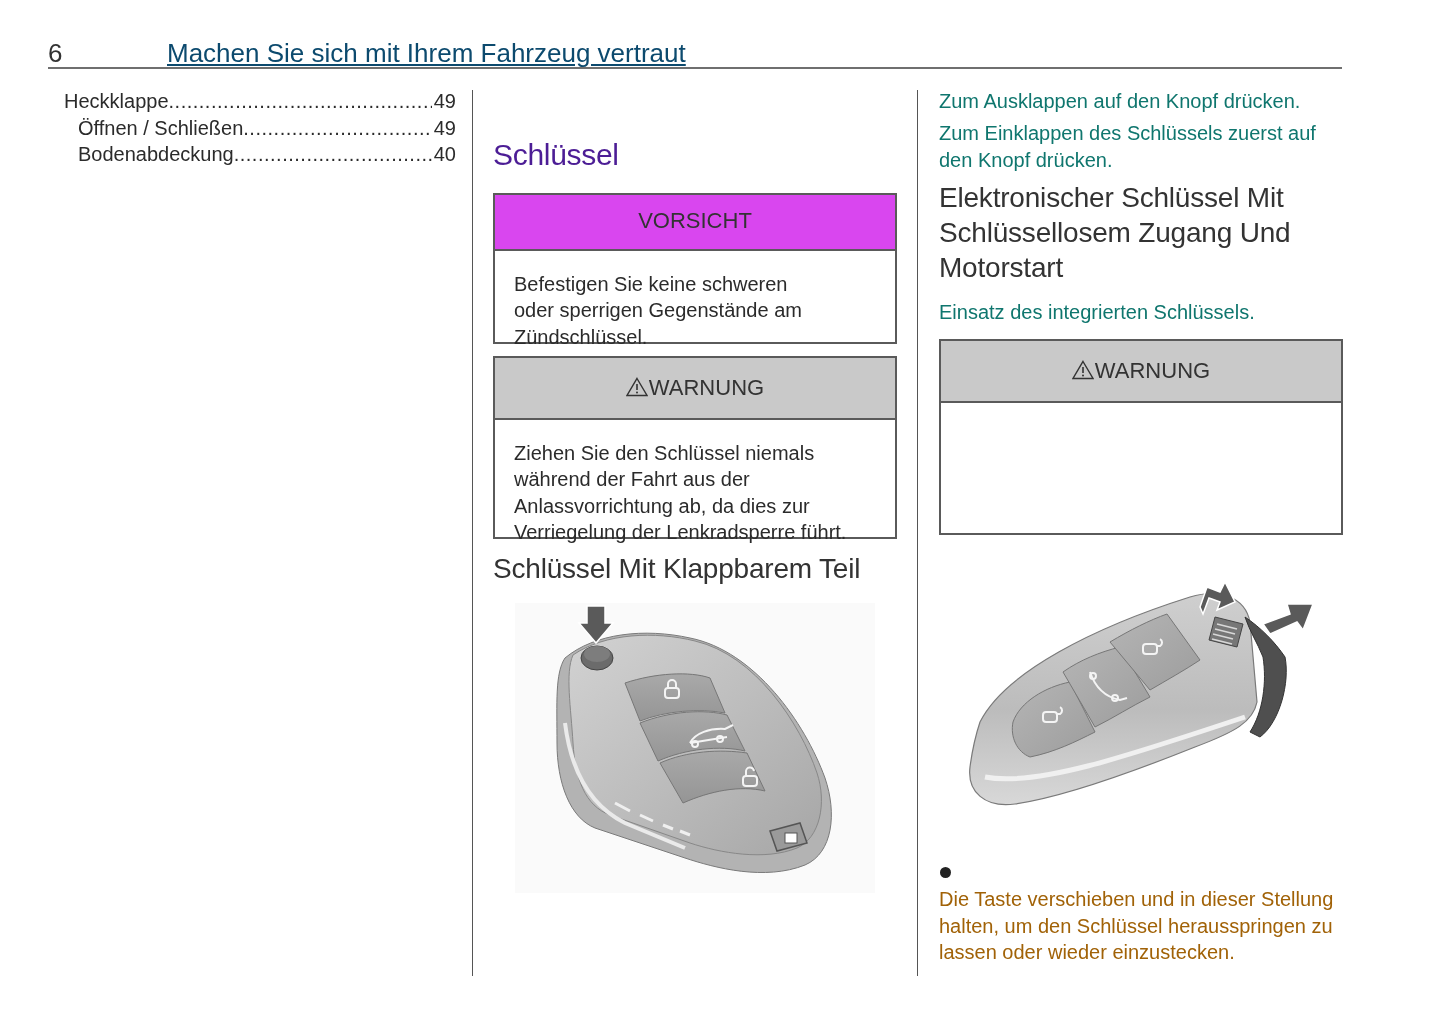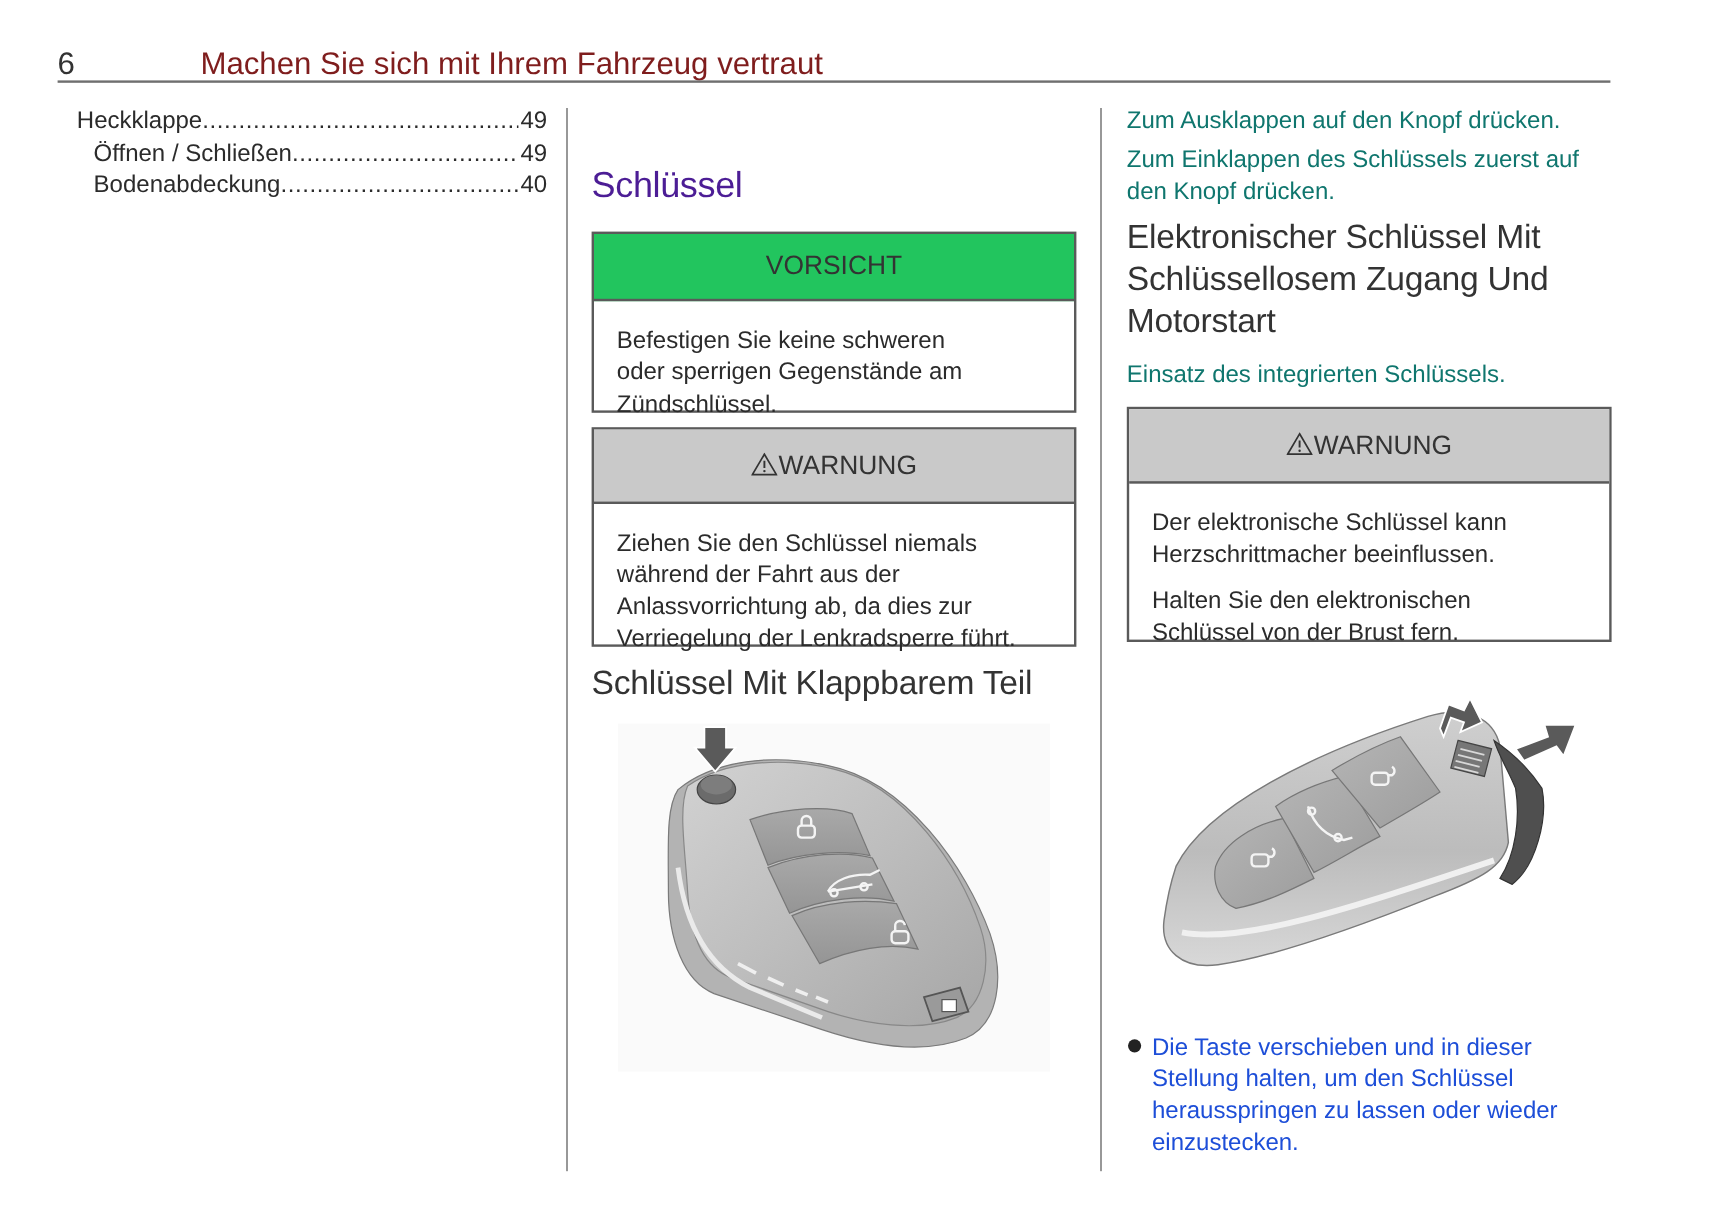--- a/index.html
+++ b/index.html
@@ -4,55 +4,55 @@
 <style>
   html, body { margin: 0; padding: 0; background: #ffffff; }
   body {
     width: 1445px; height: 1018px; position: relative; overflow: hidden;
     font-family: "Liberation Sans", sans-serif; color: #2b2b2b;
   }
   .abs { position: absolute; }
 
   
   .page-num { left: 48px; top: 38px; font-size: 26px; line-height: 30px; color: #333; }
-  .running-title { left: 167px; top: 38px; font-size: 26px; line-height: 30px; color: #7f1d1d; }
+  .running-title { left: 167px; top: 38px; font-size: 26px; line-height: 30px; color: #0c4a6e; text-decoration: underline; }
   .header-rule { left: 48px; top: 67px; width: 1294px; height: 2px; background: #6f6f6f; }
 
   
   .col-divider { width: 1px; background: #555; top: 90px; height: 886px; }
   .divider-1 { left: 472px; }
   .divider-2 { left: 917px; }
 
   
   .toc { left: 48px; top: 88px; width: 392px; font-size: 20px; line-height: 26.5px; color: #2b2b2b; margin-left: 16px; }
   .toc-row { display: flex; align-items: baseline; white-space: nowrap; }
   .toc-row.sub { padding-left: 14px; align-items: center; }
   .toc-label { flex: none; }
   .toc-dots { flex: 1 1 auto; overflow: hidden; white-space: nowrap; letter-spacing: 0.5px; }
   .toc-dots::after { content: "..............................................................................................................................."; }
   .toc-page { flex: none; padding-left: 2px; }
   .h-big { font-size: 30px; line-height: 40px; color: #4c1d95; margin: 0; font-weight: normal; letter-spacing: -0.3px; }
   .h-mid { font-size: 28px; line-height: 35px; color: #333; margin: 0; font-weight: normal; letter-spacing: -0.2px; }
 
   .box { border: 2px solid #5a5a5a; box-sizing: border-box; width: 404px; }
   .box-head { text-align: center; font-size: 22px; color: #333; border-bottom: 2px solid #5a5a5a; }
-  .box-head.caution { height: 54px; line-height: 52px; background: #22c55e; }
+  .box-head.caution { height: 54px; line-height: 52px; background: #d946ef; }
   .box-head.warning { height: 60px; line-height: 60px; background: #c9c9c9; }
   .box-body { padding: 8px 8px 8px 7px; font-size: 20px; line-height: 26.3px; color: #2b2b2b; }
   .box-body p { margin: 12px; }
   .box-body p + p { margin-top: 12px; }
   .warn-tri { display: inline-block; width: 22px; height: 20px; vertical-align: -2px; margin-right: 1px; }
 
   .para { font-size: 20px; line-height: 26.5px; color: #0f766e; margin: 0; }
 
   .figure { background: #ffffff; }
   .fig1 { left: 515px; top: 603px; width: 360px; height: 290px; background: #fafafa; }
   .fig2 { left: 945px; top: 572px; width: 395px; height: 265px; }
 
-  .bullet-item { left: 939px; top: 860px; width: 400px; display: flex; font-size: 20px; line-height: 26.3px; color: #1d4ed8; }
+  .bullet-item { left: 939px; top: 860px; width: 400px; display: flex; font-size: 20px; line-height: 26.3px; color: #a16207; flex-direction: column; }
   .bullet-dot { flex: none; width: 21px; }
   .bullet-dot span { display: inline-block; width: 11px; height: 11px; border-radius: 50%; background: #222; margin-left: 1px; margin-top: 1px; vertical-align: 2px; }
 </style>
 </head>
 <body>
 
 <div class="abs page-num">6</div>
 <div class="abs running-title">Machen Sie sich mit Ihrem Fahrzeug vertraut</div>
 <div class="abs header-rule"></div>
 
@@ -163,24 +163,20 @@
 <p class="abs para" style="left:939px; top:299px; width:400px;">Einsatz des integrierten Schlüssels.</p>
 
 <div class="abs box" style="left:939px; top:339px; height:196px;">
   <div class="box-head warning">
     <svg class="warn-tri" viewBox="0 0 22 20">
       <polygon points="11,1.5 21,18.5 1,18.5" fill="none" stroke="#333" stroke-width="1.4"></polygon>
       <line x1="11" y1="7" x2="11" y2="13" stroke="#333" stroke-width="1.6"></line>
       <circle cx="11" cy="15.6" r="1" fill="#333"></circle>
     </svg><span>WARNUNG</span>
   </div>
-  <div class="box-body" style="width:340px;">
-    <p>Der elektronische Schlüssel kann Herzschrittmacher beeinflussen.</p>
-    <p>Halten Sie den elektronischen Schlüssel von der Brust fern.</p>
-  </div>
 </div>
 
 <div class="abs figure fig2">
   <svg width="395" height="265" viewBox="0 0 395 265">
     <defs>
       <linearGradient id="fobBody2" x1="0" y1="0" x2="0" y2="1">
         <stop offset="0" stop-color="#cfcfcf"></stop>
         <stop offset="0.55" stop-color="#bcbcbc"></stop>
         <stop offset="1" stop-color="#d8d8d8"></stop>
       </linearGradient>

